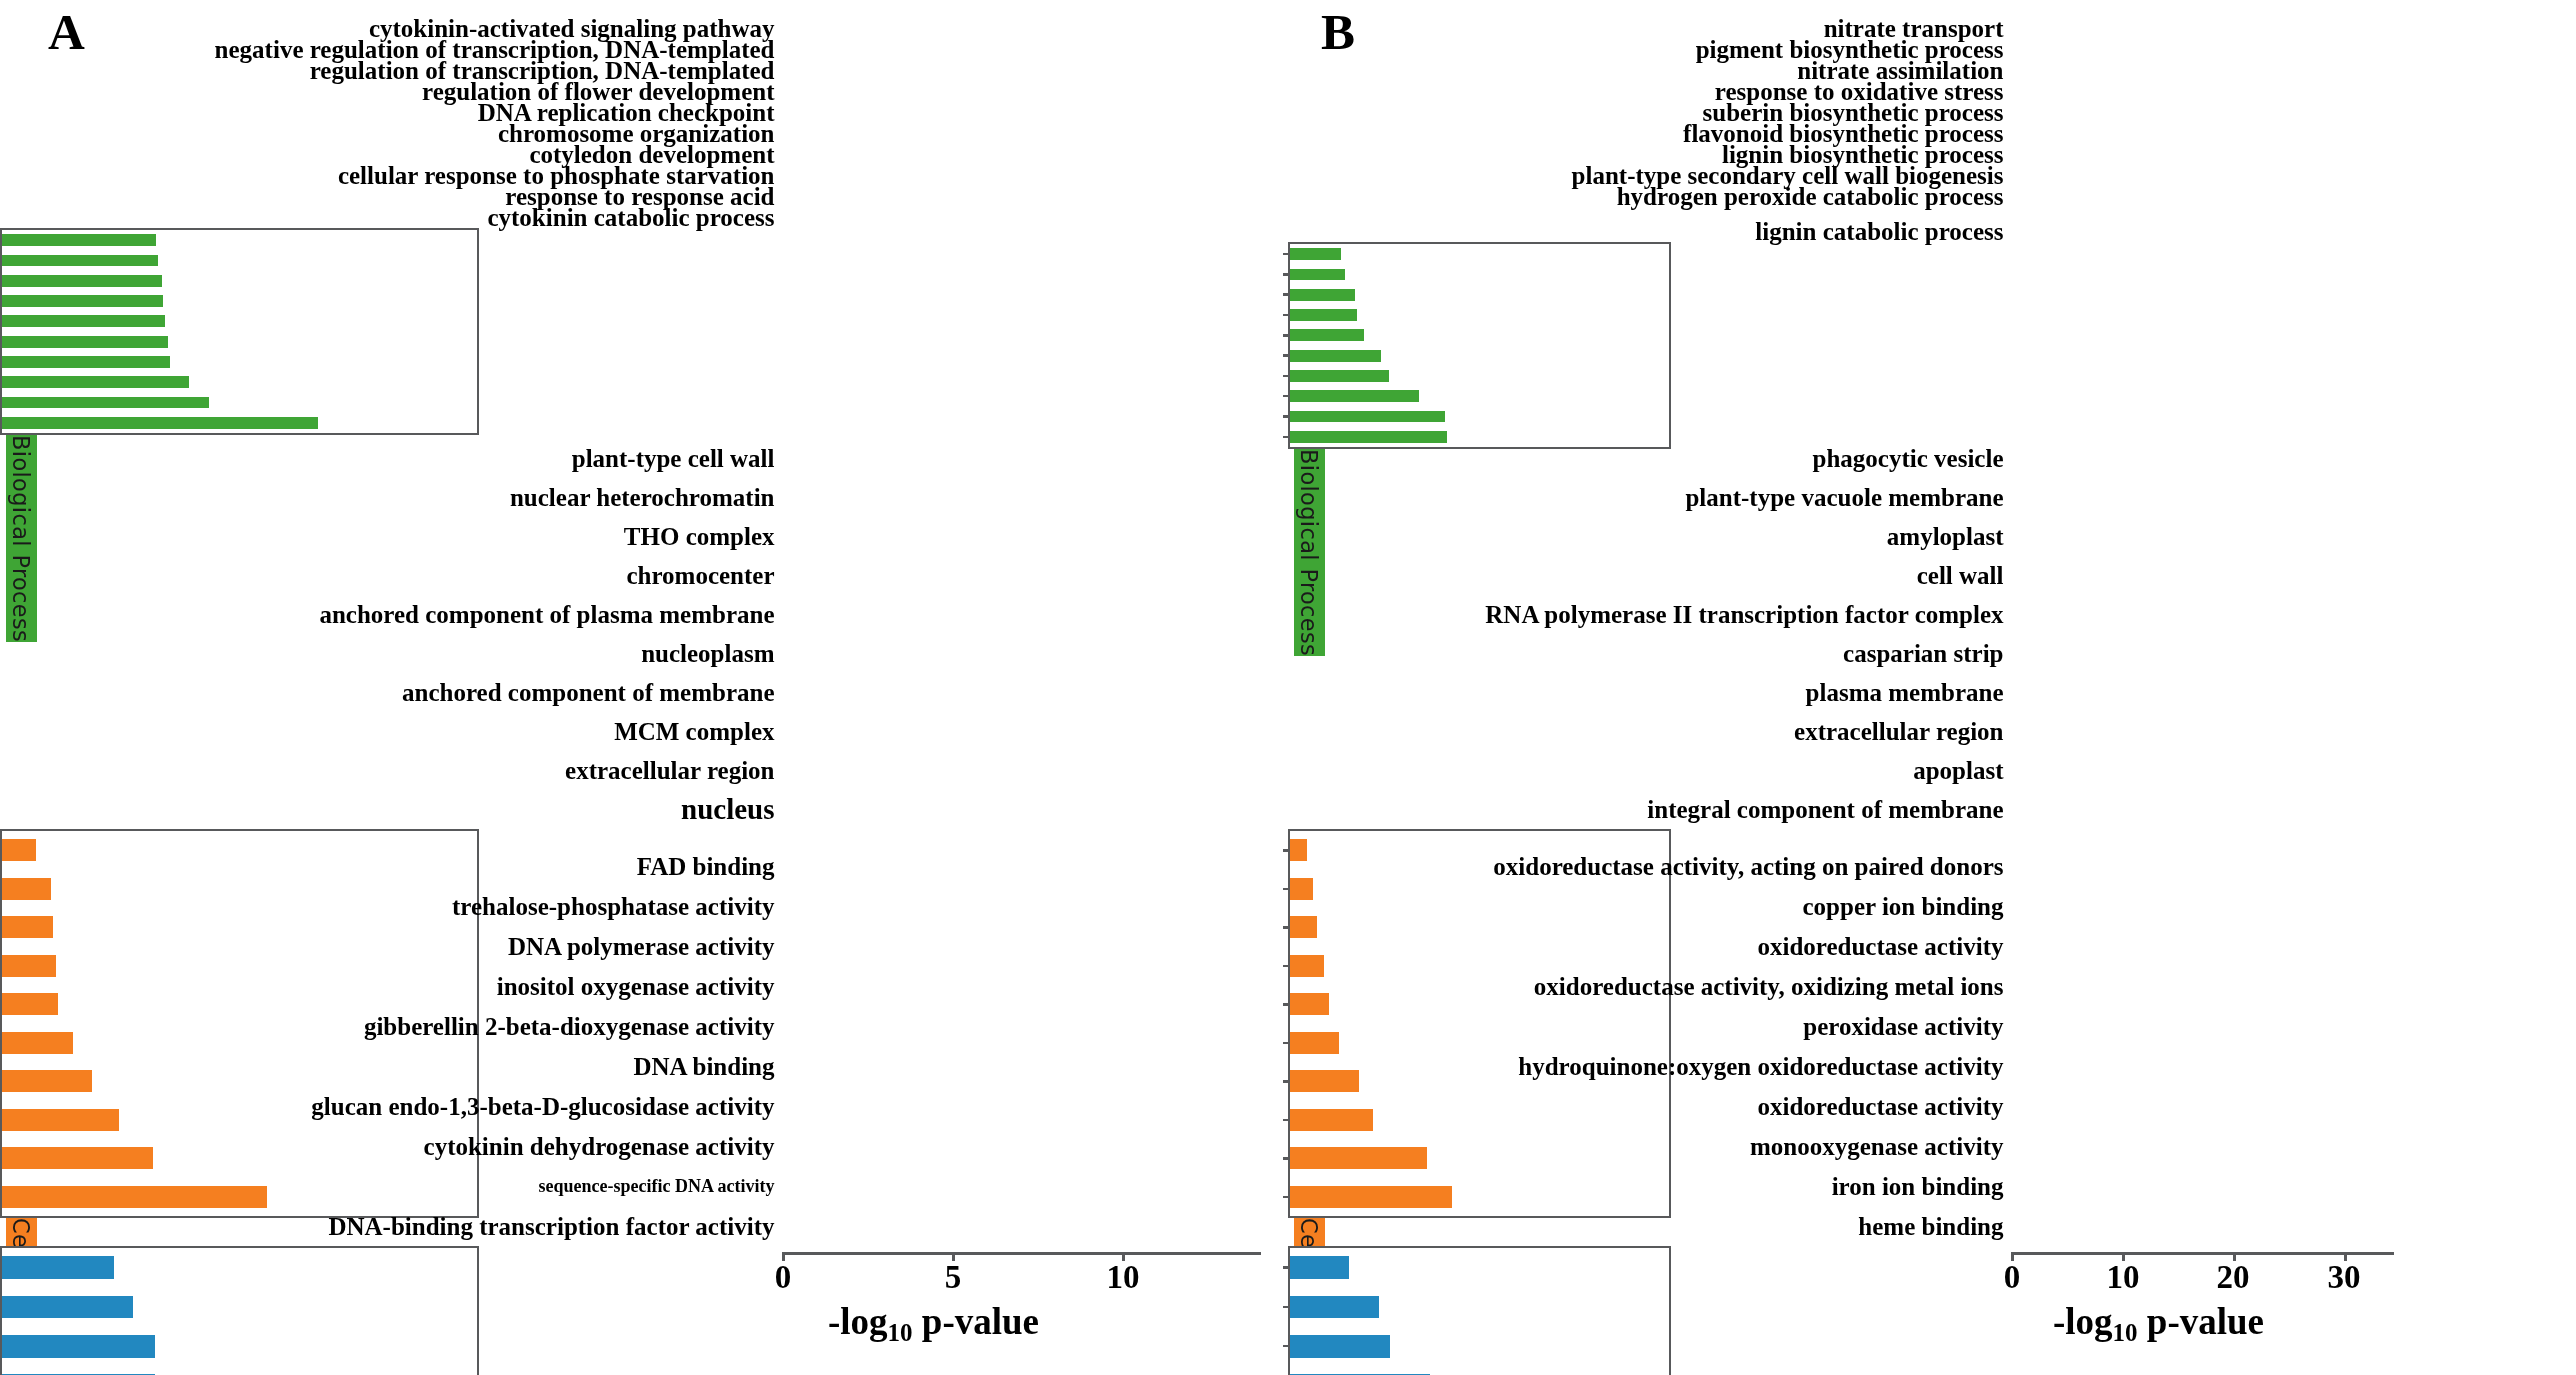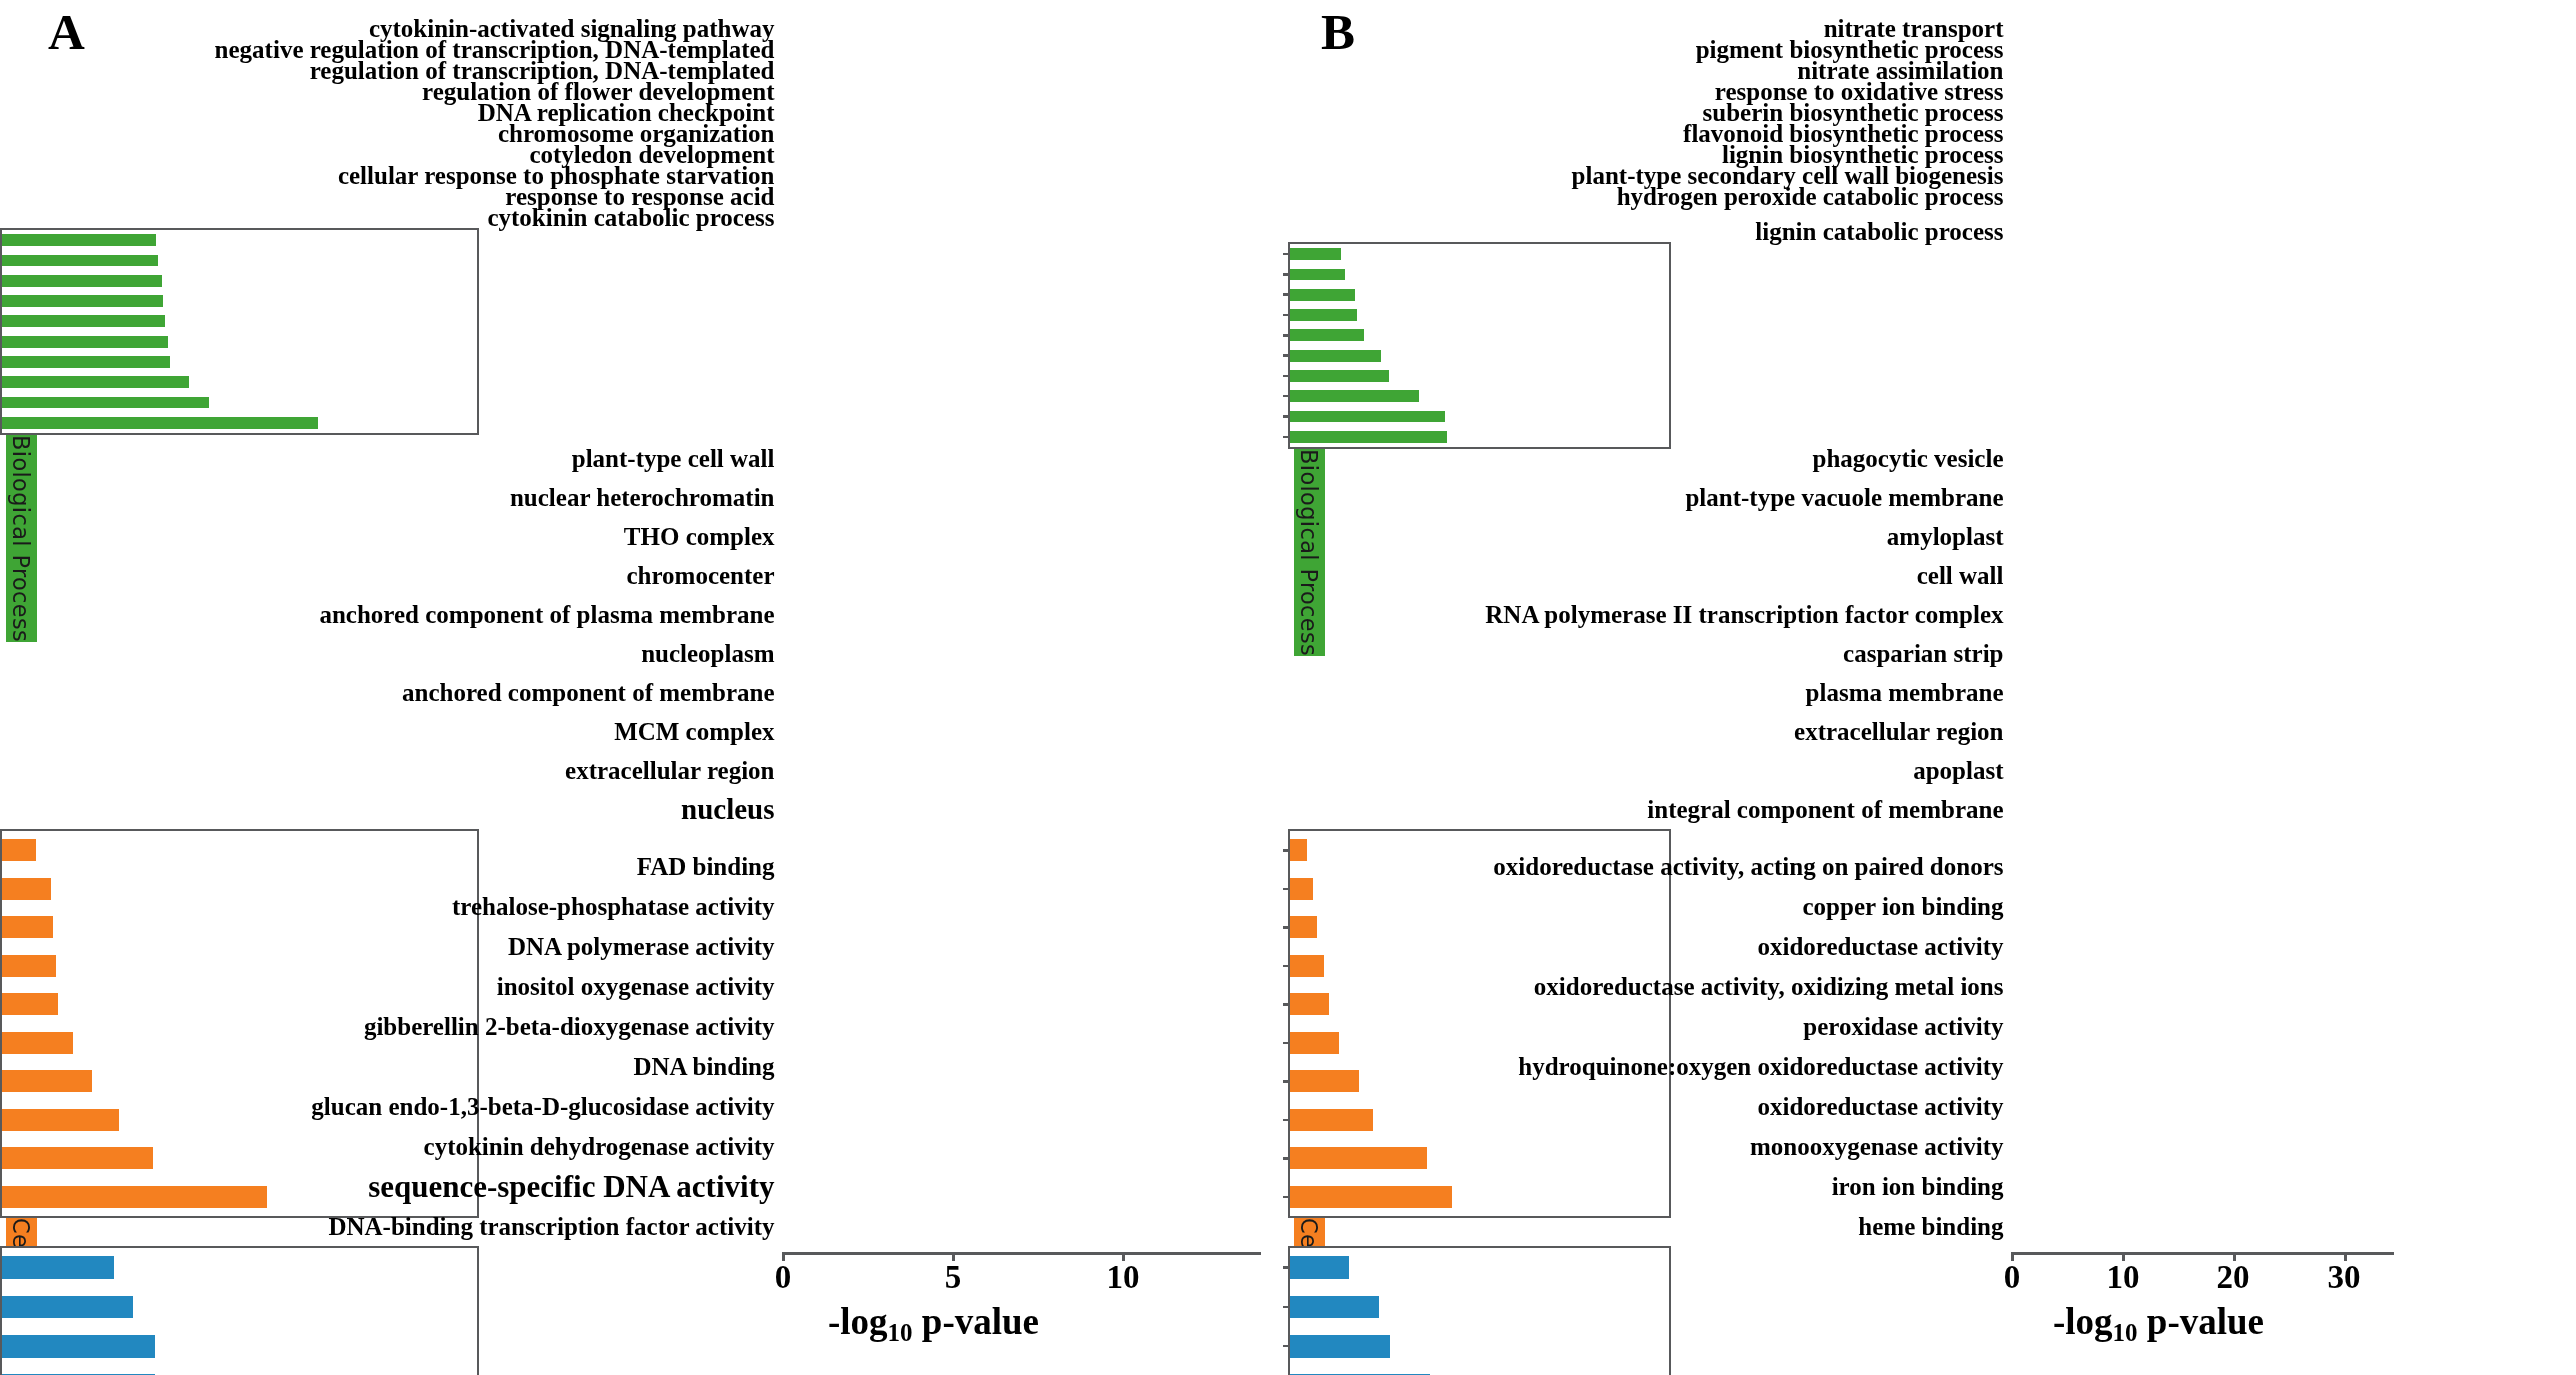--- a/index.html
+++ b/index.html
@@ -292,21 +292,21 @@
       <div class="cat-block" style="left: 0px; top: 846px; height: 397px; width: 1304px;">
         <div class="labels-col" style="width: 782px;">
           <div class="term-label" style="height: 40px; font-size: 25px;">FAD binding</div>
           <div class="term-label" style="height: 40px; font-size: 25px;">trehalose-phosphatase activity</div>
           <div class="term-label" style="height: 40px; font-size: 25px;">DNA polymerase activity</div>
           <div class="term-label" style="height: 40px; font-size: 25px;">inositol oxygenase activity</div>
           <div class="term-label" style="height: 40px; font-size: 25px;">gibberellin 2-beta-dioxygenase activity</div>
           <div class="term-label" style="height: 40px; font-size: 25px;">DNA binding</div>
           <div class="term-label" style="height: 40px; font-size: 25px;">glucan endo-1,3-beta-D-glucosidase activity</div>
           <div class="term-label" style="height: 40px; font-size: 25px; margin-left: 12px;">cytokinin dehydrogenase activity</div>
-          <div class="term-label" style="height: 40px; font-size: 31px;">sequence-specific DNA activity</div>
+          <div class="term-label" style="height: 40px; font-size: 18px;">sequence-specific DNA activity</div>
           <div class="term-label" style="height: 40px; font-size: 25px;">DNA-binding transcription factor activity</div>
         </div>
         <div class="plot-area" style="width: 479px; height: 397px;">
           <div class="bars-wrap">
             <div class="bar-row">
               <div class="tick-mark"></div>
               <div class="bar" title="FAD binding: 3.3" style="width: 112px; background: rgb(34, 136, 192);"></div>
             </div>
             <div class="bar-row">
               <div class="tick-mark"></div>

